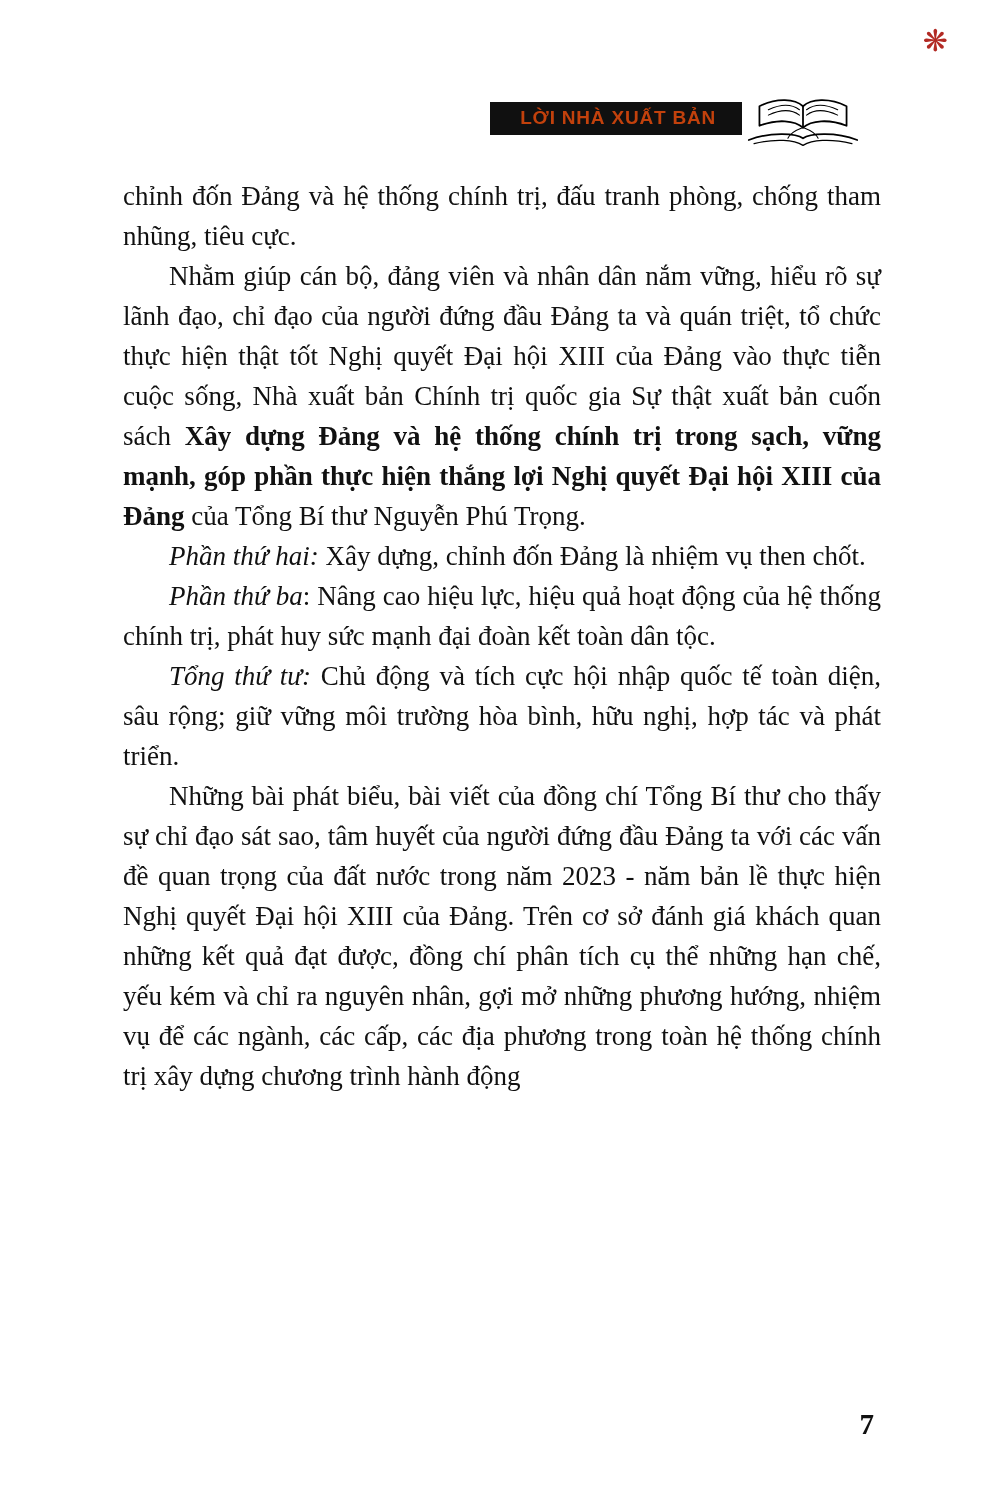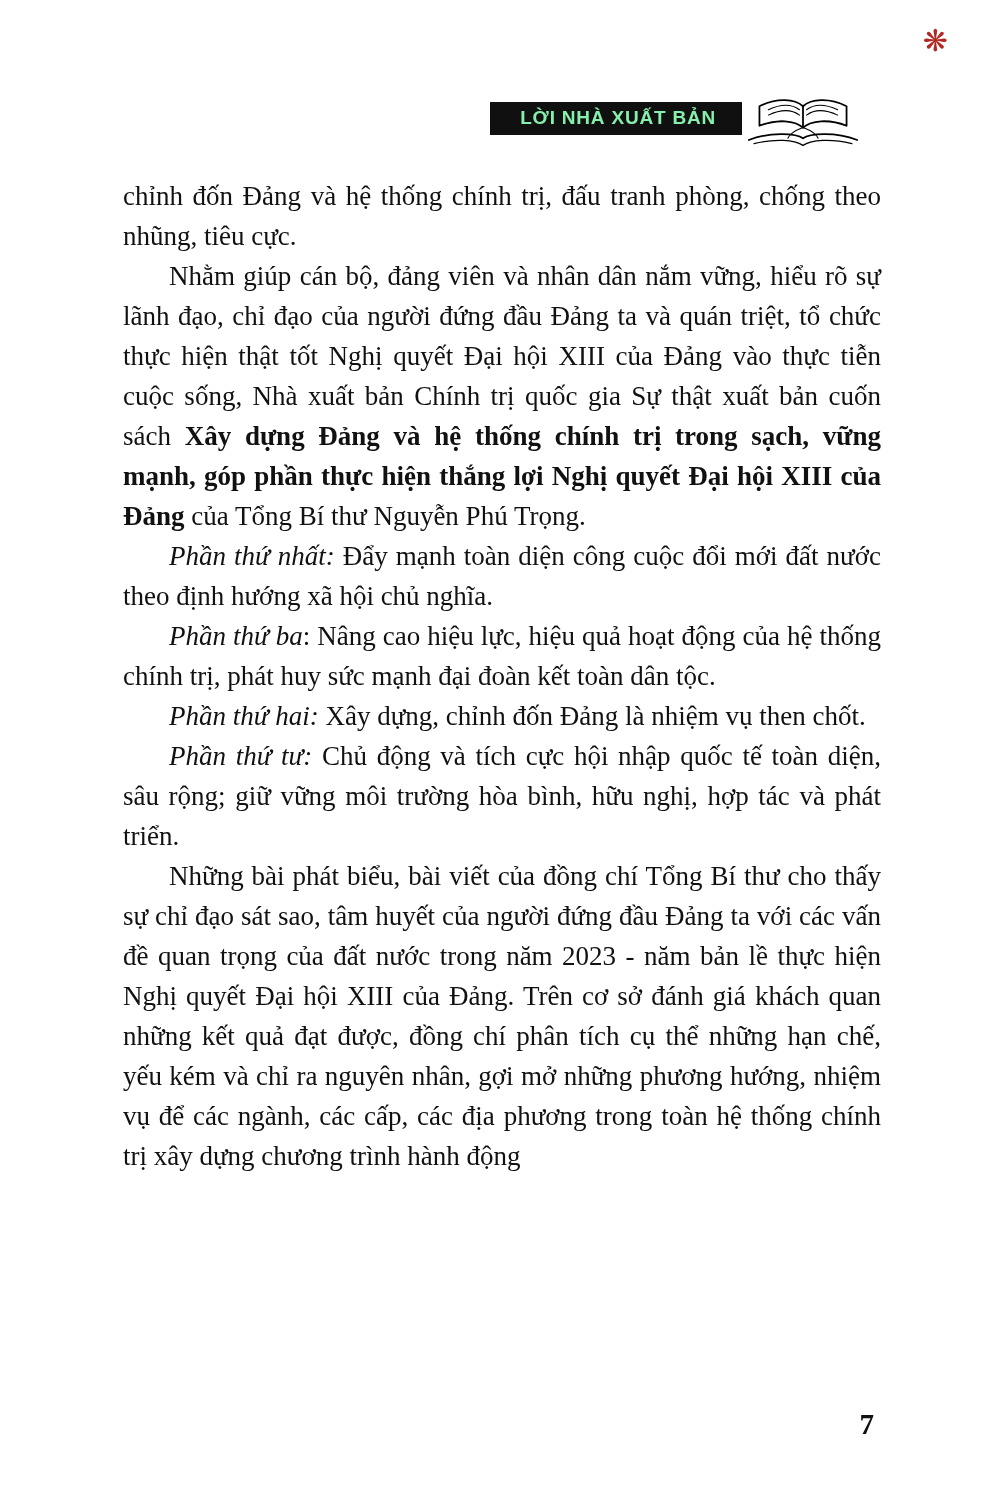--- a/index.html
+++ b/index.html
@@ -25,21 +25,21 @@
   .running-head {
     position: absolute;
     top: 92px;
     right: 138px;
     display: flex;
     align-items: flex-start;
   }
   .head-bar {
     margin-top: 10px;
     background: #101010;
-    color: #86efac;
+    color: #c2410c;
     font-family: "Liberation Sans", sans-serif;
     font-weight: bold;
     font-size: 19px;
     letter-spacing: 0.8px;
     padding: 5px 26px 6px 30px;
     white-space: nowrap;
   }
   .head-icon {
     width: 118px;
     height: 64px;
@@ -86,32 +86,31 @@
         <path d="M69 26 C77 20, 89 19, 104 26" stroke-width="1.2"></path>
         <path d="M4 54 C30 44, 58 47, 65 52 C72 47, 100 44, 126 54" stroke-width="2"></path>
         <path d="M10 58 C35 52, 55 54, 65 60 C75 54, 95 52, 120 58" stroke-width="1.5"></path>
         <path d="M48 52 C52 44, 60 42, 65 40 C70 42, 78 44, 82 52" stroke-width="1.2"></path>
       </g>
     </svg>
   </div>
 
   <div class="body-text">
 
-    <p class="para no-indent"><span>chỉnh đốn Đảng và hệ thống chính trị, đấu tranh phòng, chống theo nhũng, tiêu cực.</span></p>
+    <p class="para no-indent"><span>chỉnh đốn Đảng và hệ thống chính trị, đấu tranh phòng, chống tham nhũng, tiêu cực.</span></p>
 
     <p class="para"><span>Nhằm giúp cán bộ, đảng viên và nhân dân nắm vững, hiểu rõ sự lãnh đạo, chỉ đạo của người đứng đầu Đảng ta và quán triệt, tổ chức thực hiện thật tốt Nghị quyết Đại hội XIII của Đảng vào thực tiễn cuộc sống, Nhà xuất bản Chính trị quốc gia Sự thật xuất bản cuốn sách </span><span class="bi">Xây dựng Đảng và hệ thống chính trị trong sạch, vững mạnh, góp phần thực hiện thắng lợi Nghị quyết Đại hội XIII của Đảng</span><span> của Tổng Bí thư Nguyễn Phú Trọng.</span></p>
 
 
-    <p class="para"><span class="it">Phần thứ nhất:</span><span> Đẩy mạnh toàn diện công cuộc đổi mới đất nước theo định hướng xã hội chủ nghĩa.</span></p>
+
+    <p class="para"><span class="it">Phần thứ hai:</span><span> Xây dựng, chỉnh đốn Đảng là nhiệm vụ then chốt.</span></p>
 
     <p class="para"><span class="it">Phần thứ ba</span><span>: Nâng cao hiệu lực, hiệu quả hoạt động của hệ thống chính trị, phát huy sức mạnh đại đoàn kết toàn dân tộc.</span></p>
 
-    <p class="para"><span class="it">Phần thứ hai:</span><span> Xây dựng, chỉnh đốn Đảng là nhiệm vụ then chốt.</span></p>
-
-    <p class="para"><span class="it">Phần thứ tư:</span><span> Chủ động và tích cực hội nhập quốc tế toàn diện, sâu rộng; giữ vững môi trường hòa bình, hữu nghị, hợp tác và phát triển.</span></p>
+    <p class="para"><span class="it">Tổng thứ tư:</span><span> Chủ động và tích cực hội nhập quốc tế toàn diện, sâu rộng; giữ vững môi trường hòa bình, hữu nghị, hợp tác và phát triển.</span></p>
 
     <p class="para"><span>Những bài phát biểu, bài viết của đồng chí Tổng Bí thư cho thấy sự chỉ đạo sát sao, tâm huyết của người đứng đầu Đảng ta với các vấn đề quan trọng của đất nước trong năm 2023 - năm bản lề thực hiện Nghị quyết Đại hội XIII của Đảng. Trên cơ sở đánh giá khách quan những kết quả đạt được, đồng chí phân tích cụ thể những hạn chế, yếu kém và chỉ ra nguyên nhân, gợi mở những phương hướng, nhiệm vụ để các ngành, các cấp, các địa phương trong toàn hệ thống chính trị xây dựng chương trình hành động</span></p>
 
   </div>
 
   <div class="page-number">7</div>
 
 </div>
 
 </body></html>

